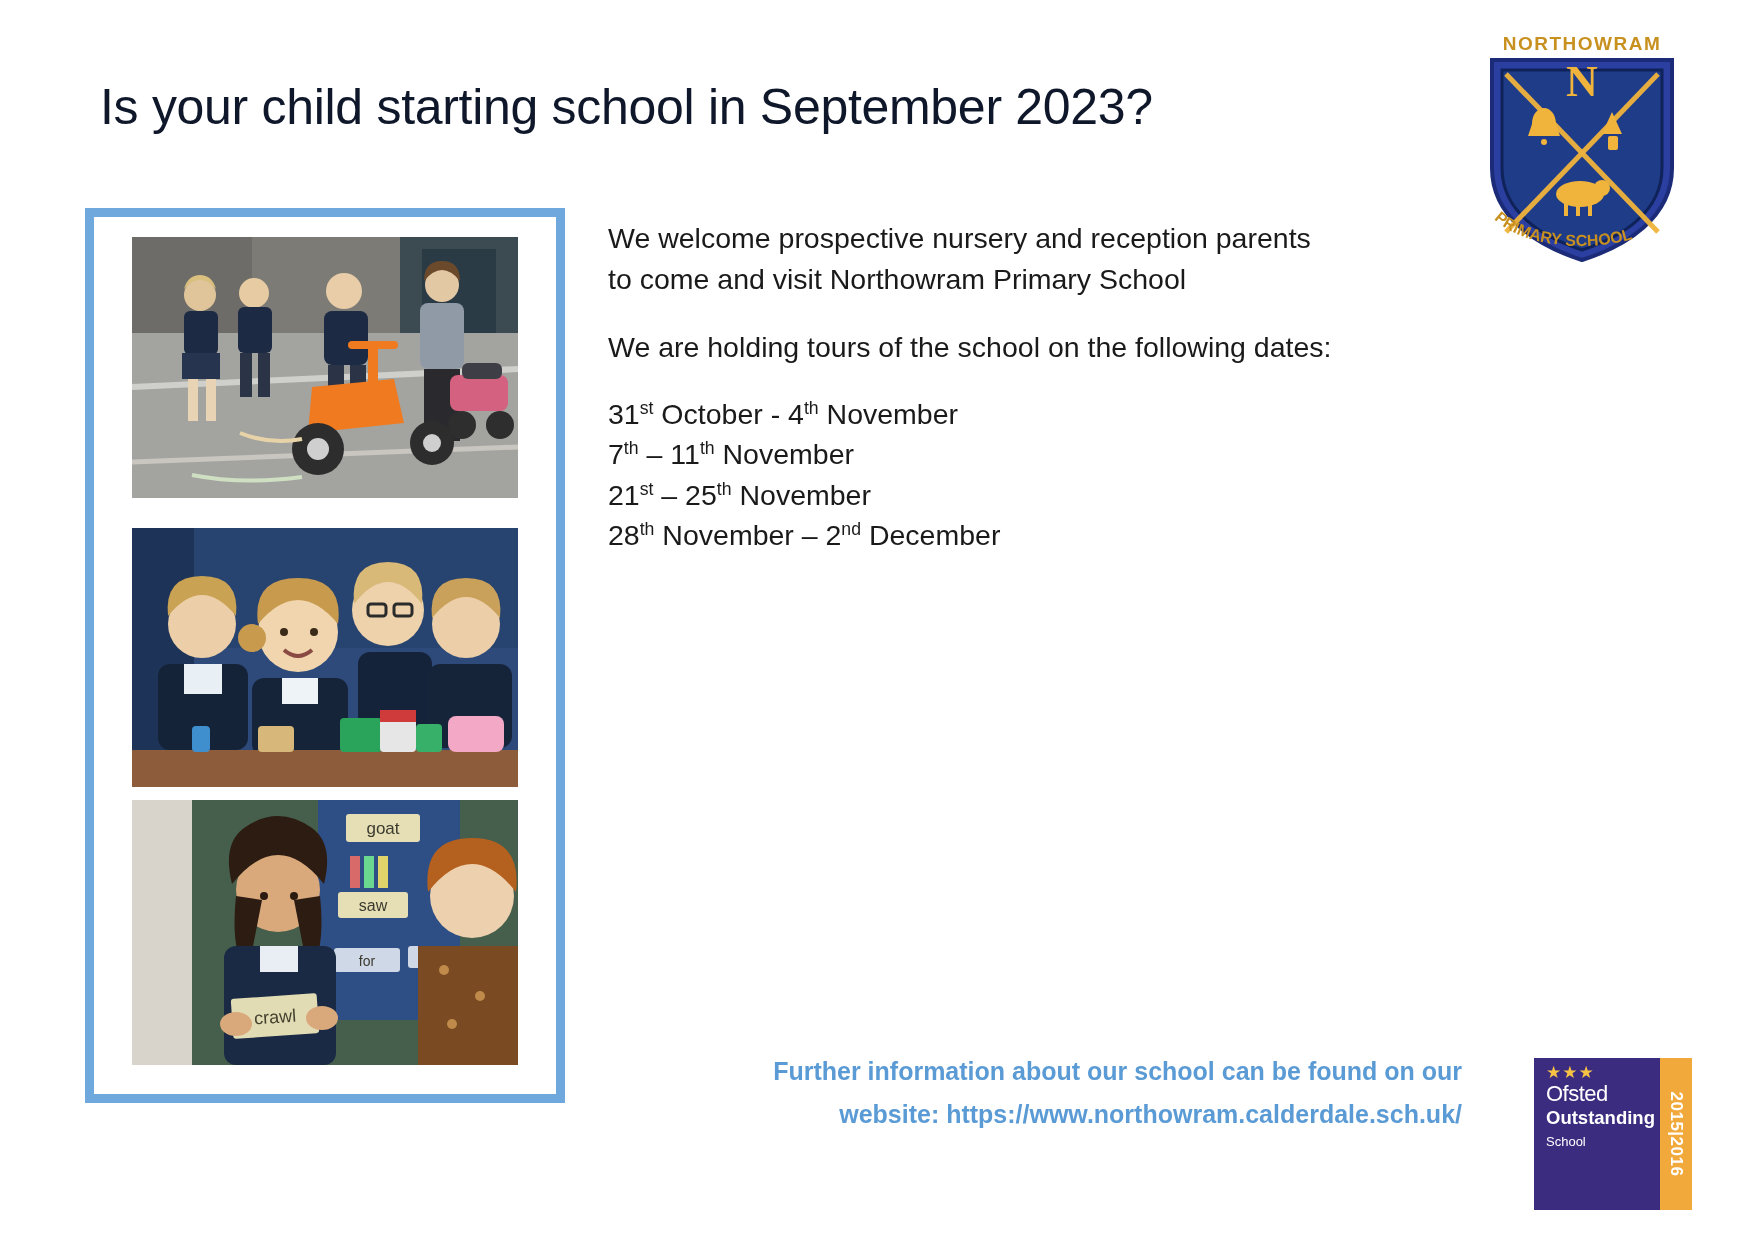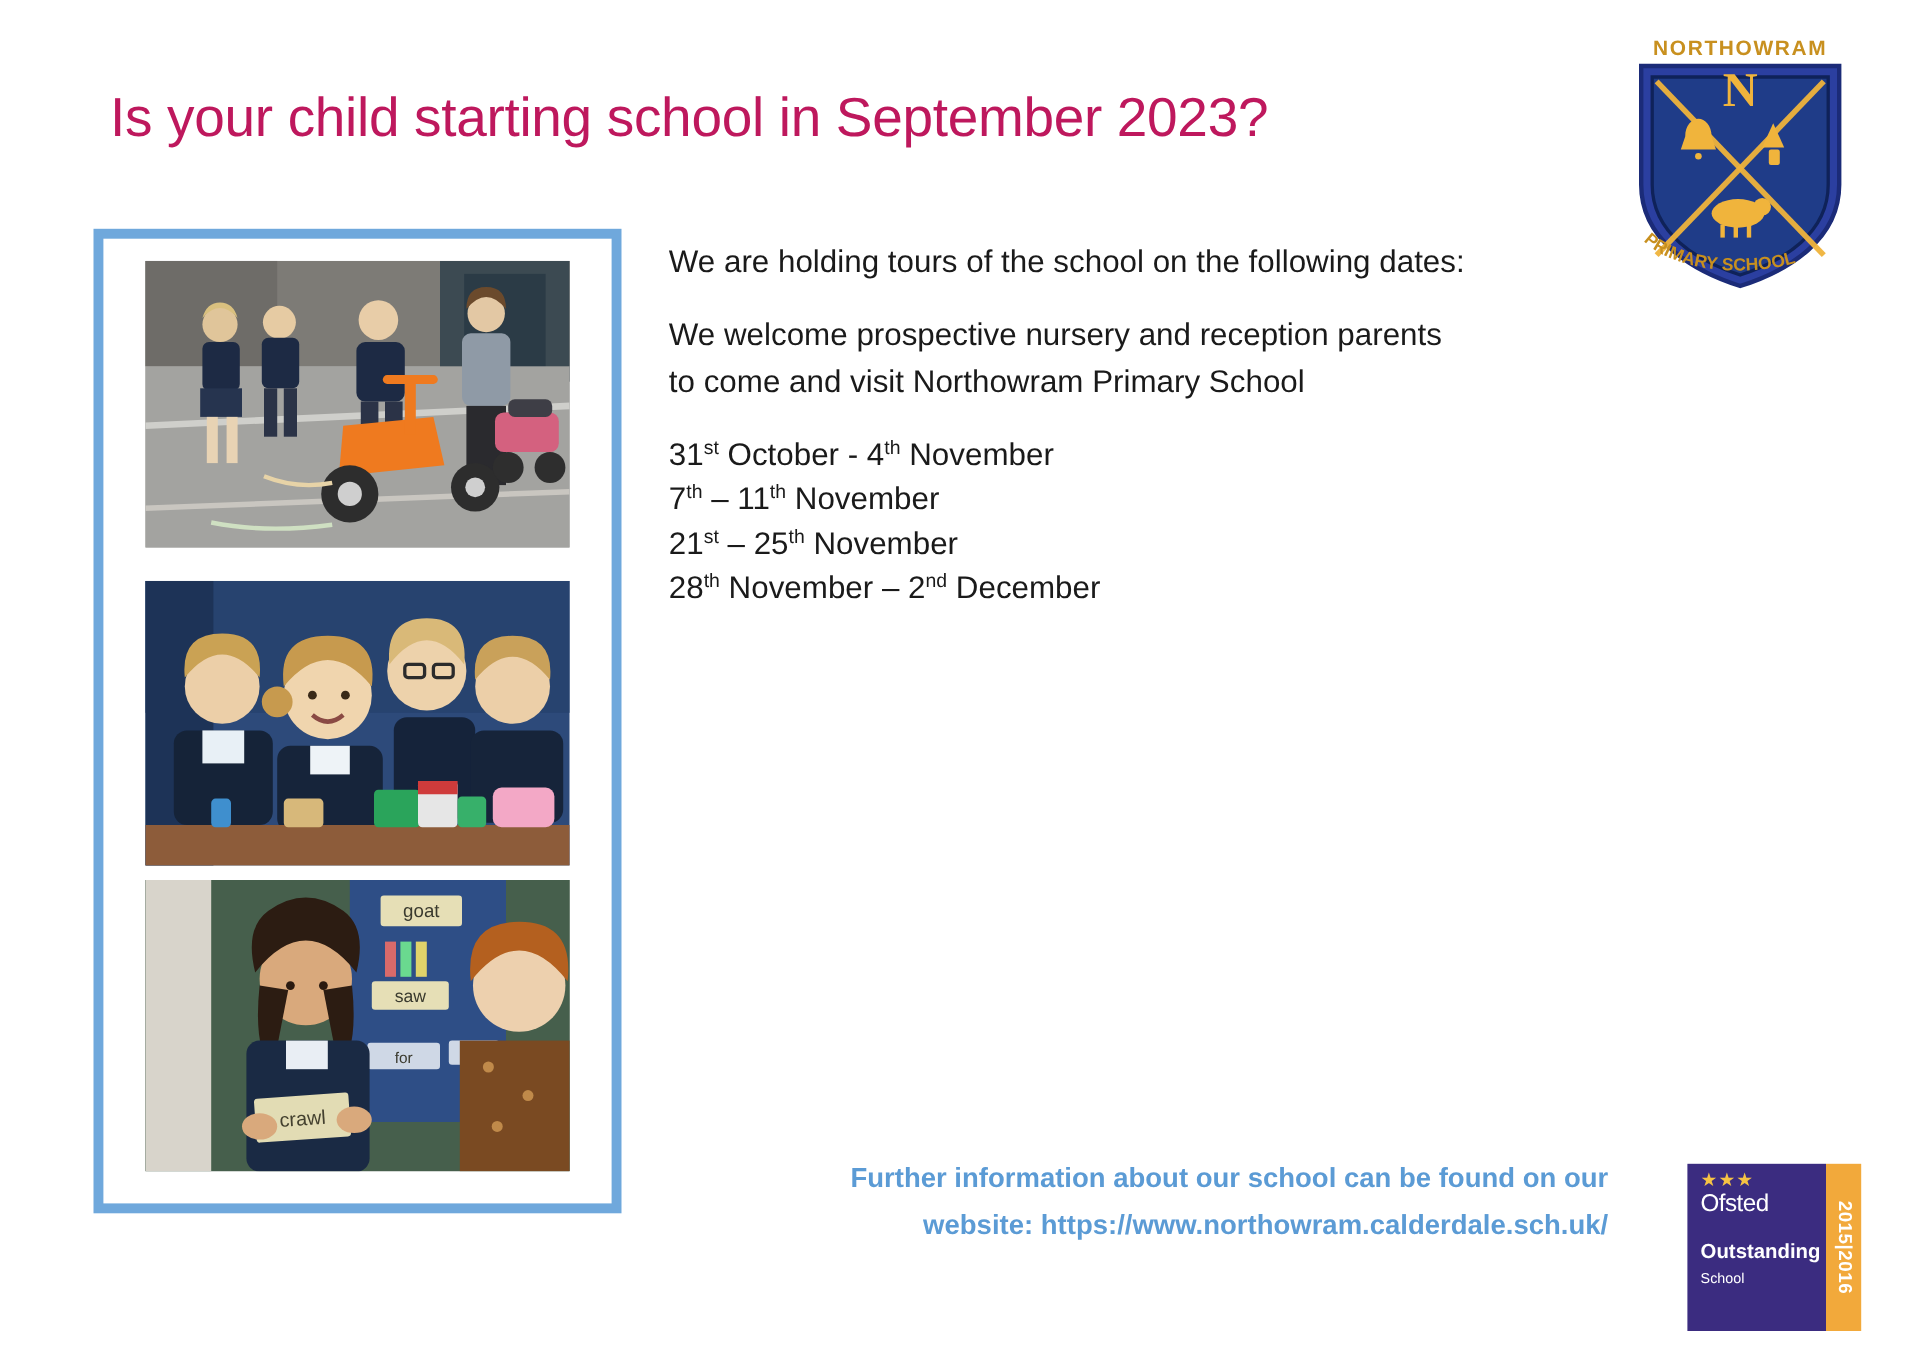--- a/index.html
+++ b/index.html
@@ -14,21 +14,21 @@
     overflow: hidden;
     position: relative;
   }
 
   
   .headline {
     position: absolute;
     left: 100px;
     top: 78px;
     font-size: 50px;
-    color: #be185d;
+    color: #0f172a;
     font-family: "Liberation Sans", sans-serif;
     font-weight: 400;
     letter-spacing: -0.3px;
     white-space: nowrap;
   }
 
   
   .crest {
     position: absolute;
     left: 1476px;
@@ -132,21 +132,21 @@
   .ofsted-name {
     font-size: 22px;
     font-weight: normal;
     line-height: 1;
     letter-spacing: -0.5px;
   }
   .ofsted-grade {
     font-size: 18.5px;
     font-weight: bold;
     line-height: 1.15;
-    margin-top: 22px;
+    margin-top: 2px;
   }
   .ofsted-school {
     font-size: 13px;
     margin-top: 6px;
   }
   .ofsted-year {
     background: #F2A93B;
     width: 32px;
     height: 152px;
     color: #ffffff;
@@ -361,26 +361,26 @@
           <ellipse cx="190" cy="218" rx="16" ry="12" fill="#d9a97c"></ellipse>
         </g>
       </svg>
     </div>
 
   </div>
 </div>
 
 <div class="body-col">
 
-  <p class="para">We are holding tours of the school on the following dates:</p>
-
   <p class="para">
     <span>We welcome prospective nursery and reception parents</span><br>
     <span> to come and visit Northowram Primary School</span>
   </p>
+
+  <p class="para">We are holding tours of the school on the following dates:</p>
 
   <div class="dates">
     <div id="date-row-0"><span>31</span><sup>st</sup><span> October  - 4</span><sup>th</sup><span> November</span></div>
     <div id="date-row-1"><span>7</span><sup>th</sup><span> – 11</span><sup>th</sup><span> November</span></div>
     <div id="date-row-2"><span>21</span><sup>st</sup><span> – 25</span><sup>th</sup><span> November</span></div>
     <div id="date-row-3"><span>28</span><sup>th</sup><span> November – 2</span><sup>nd</sup><span> December</span></div>
   </div>
 
 
   <div class="spacer-sm"></div>

